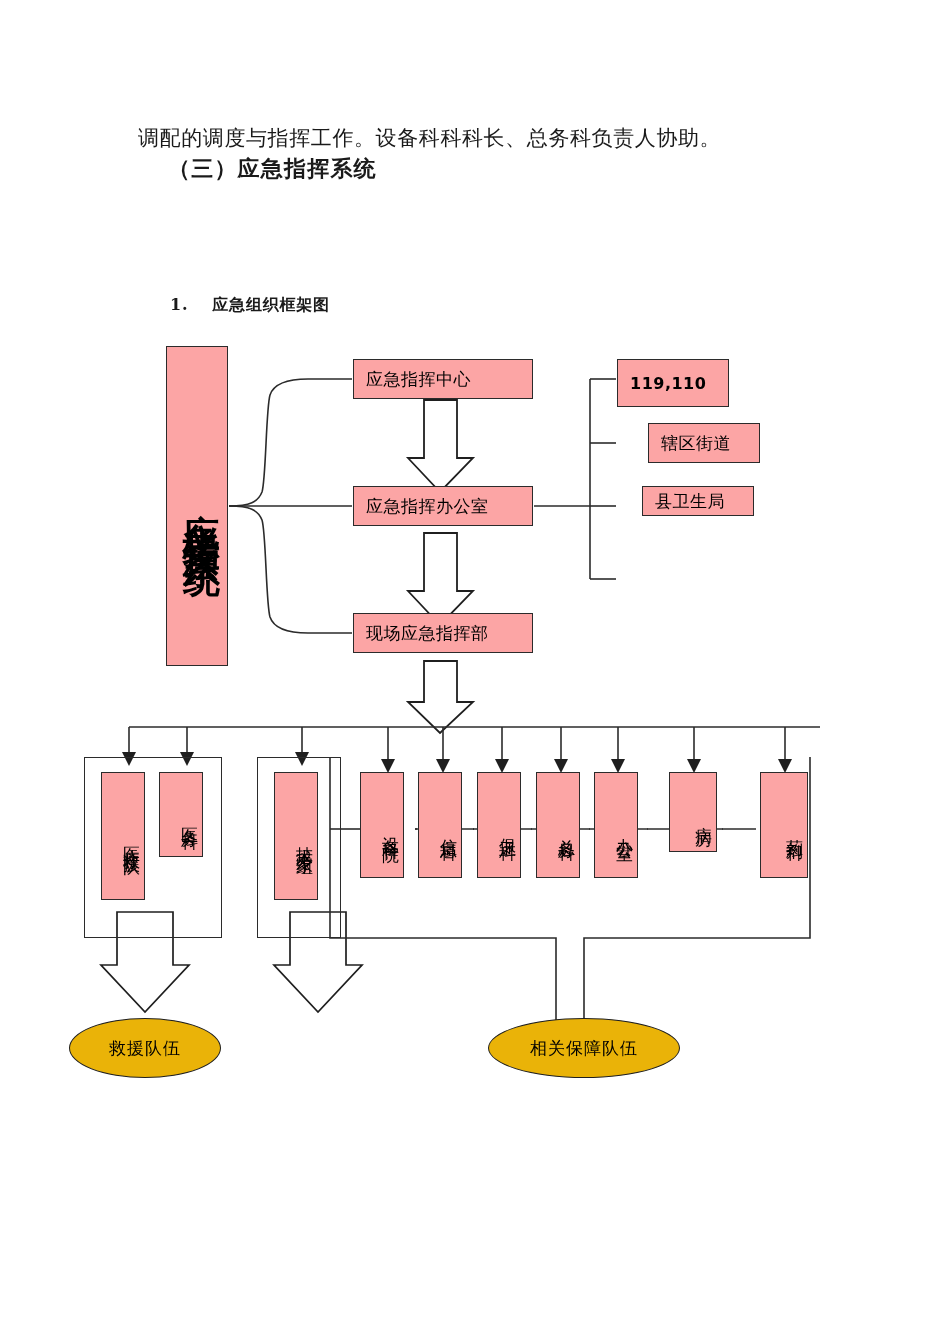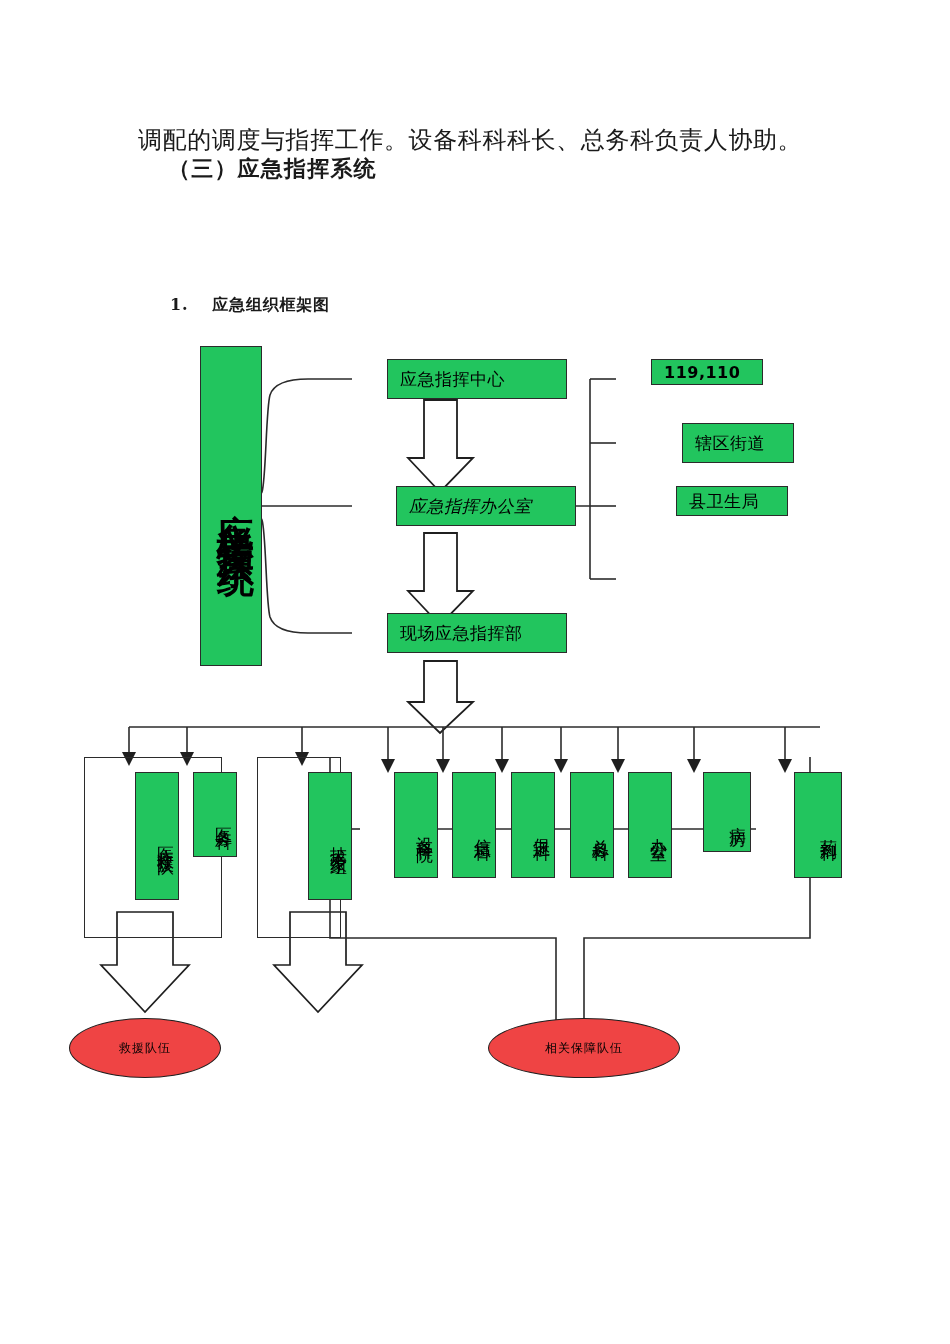--- a/index.html
+++ b/index.html
@@ -14,21 +14,21 @@
     background: #ffffff;
     overflow: hidden;
     font-family: "DejaVu Sans", "Liberation Sans", sans-serif;
     color: #000000;
   }
 
   
   .prose {
     position: absolute;
     font-family: "DejaVu Serif", "Liberation Serif", serif;
-    font-size: 24px;
+    font-size: 21px;
     letter-spacing: 0.6px;
     white-space: nowrap;
     color: #1a1a1a;
   }
   #para-body { left: 138px; top: 124px; }
   #para-heading {
     left: 168px; top: 154px;
     font-weight: bold;
     font-size: 22px;
     letter-spacing: 1.2px;
@@ -49,27 +49,26 @@
     width: 950px;
     height: 1344px;
   }
   .diagram svg { display: block; }
 
   
   .node {
     position: absolute;
     box-sizing: border-box;
     border: 1.6px solid #2b2b2b;
-    background: #22c55e;
+    background: #fca5a5;
     display: flex;
     align-items: center;
     justify-content: center;
     font-family: "DejaVu Serif", "Liberation Serif", serif;
     color: #000;
-    margin-left: 34px;
   }
   .node.h {               
     font-size: 17px;
     letter-spacing: 0.5px;
     justify-content: flex-start;
     padding-left: 12px;
   }
   .node.v {               
     writing-mode: vertical-rl;
     text-orientation: upright;
@@ -95,26 +94,26 @@
     position: absolute;
     box-sizing: border-box;
     border: 1.6px solid #2b2b2b;
     background: transparent;
   }
   .ellipse {
     position: absolute;
     box-sizing: border-box;
     border: 1.7px solid #1f1f1f;
     border-radius: 50%;
-    background: #ef4444;
+    background: #eab308;
     display: flex;
     align-items: center;
     justify-content: center;
     font-family: "DejaVu Serif", "Liberation Serif", serif;
-    font-size: 12px;
+    font-size: 17px;
     letter-spacing: 1px;
     color: #000;
   }
 </style>
 </head>
 <body>
 
 <div class="page">
 
   <div class="prose" id="para-body">调配的调度与指挥工作。设备科科科长、总务科负责人协助。</div>
@@ -198,24 +197,24 @@
       <g fill="none" stroke="#2b2b2b" stroke-width="1.6">
         <path d="M330,757 L330,938 L556,938 L556,1030"></path>
         <path d="M810,757 L810,938 L584,938 L584,1030"></path>
       </g>
     </svg>
   </div>
 
   <div class="node big-title" style="left:166px; top:346px; width:62px; height:320px;">应急指挥系统</div>
 
   <div class="node h" style="left:353px; top:359px; width:180px; height:40px;">应急指挥中心</div>
-  <div class="node h" style="left:362px; top:486px; width:180px; height:40px;font-style:italic;">应急指挥办公室</div>
+  <div class="node h" style="left:353px; top:486px; width:180px; height:40px;">应急指挥办公室</div>
   <div class="node h" style="left:353px; top:613px; width:180px; height:40px;">现场应急指挥部</div>
 
-  <div class="node h" style="left:617px; top:359px; width:112px; height:26px; font-family:'DejaVu Sans','Liberation Sans',sans-serif; font-weight:bold; font-size:16px;">119,110</div>
+  <div class="node h" style="left:617px; top:359px; width:112px; height:48px; font-family:'DejaVu Sans','Liberation Sans',sans-serif; font-weight:bold; font-size:16px;">119,110</div>
   <div class="node h" style="left:648px; top:423px; width:112px; height:40px;">辖区街道</div>
   <div class="node h" style="left:642px; top:486px; width:112px; height:30px;">县卫生局</div>
 
   <div class="group-box" style="left:84px; top:757px; width:138px; height:181px;"></div>
   <div class="group-box" style="left:257px; top:757px; width:84px; height:181px;"></div>
 
   <div class="node v" style="left:101px; top:772px; width:44px; height:128px;">医疗救援队</div>
   <div class="node v" style="left:159px; top:772px; width:44px; height:85px;">医务科</div>
   <div class="node v" style="left:274px; top:772px; width:44px; height:128px;">技术专家组</div>
 

